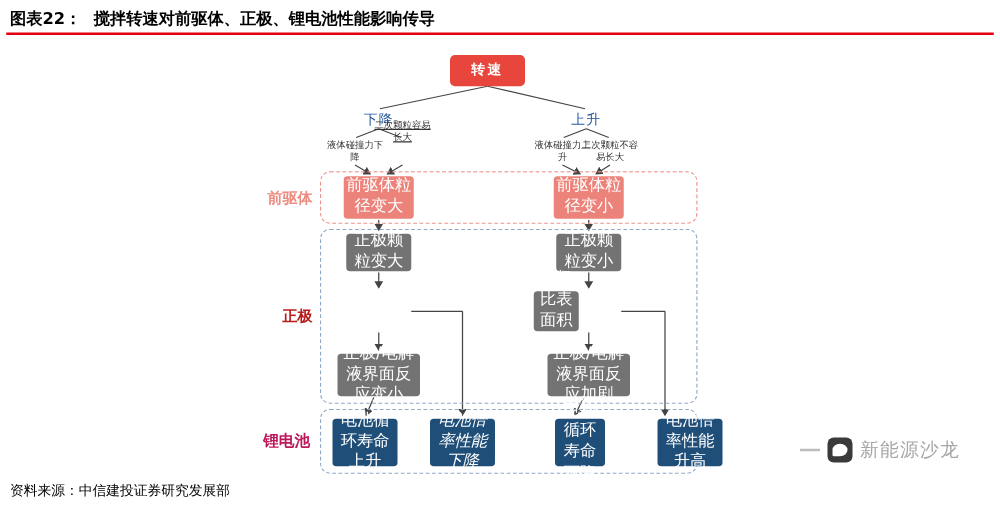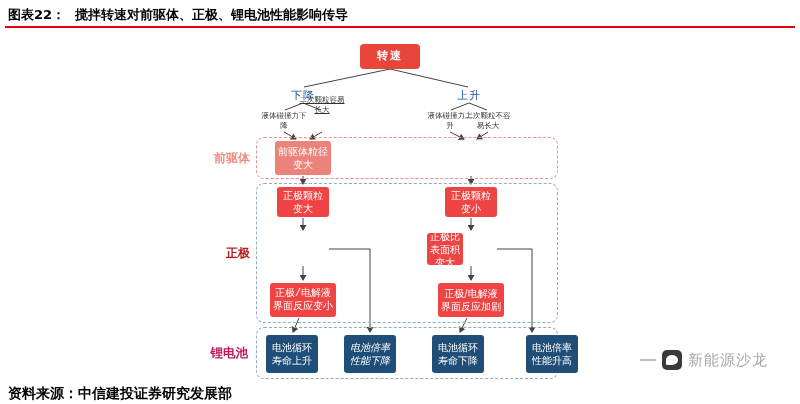--- a/index.html
+++ b/index.html
@@ -10,26 +10,26 @@
   .title-row{position:absolute;left:8px;top:6px;font-size:13px;font-weight:bold;white-space:nowrap;}
   .title-row .fig-label{margin-right:10px;}
   .red-rule{position:absolute;left:5px;top:26px;width:790px;height:2px;background:#e3000f;}
 
   
   svg.connectors{position:absolute;left:0;top:0;width:800px;height:404px;pointer-events:none;}
   svg.connectors line{stroke:#444;stroke-width:1;}
 
   
   .node{position:absolute;display:flex;align-items:center;justify-content:center;
-        text-align:center;color:#fff;border-radius:3px;font-size:10px;line-height:1.3;
+        text-align:center;color:#fff;border-radius:3px;font-size:13px;line-height:1.3;
         padding:1px 2px;box-sizing:border-box;word-break:break-all;}
   .n-root{left:360px;top:44px;width:60px;height:25px;background:#e8453c;border-radius:4px;
           font-size:11px;font-weight:bold;letter-spacing:2px;}
   .salmon{background:#ec837a;}
-  .steel{background:#ef4444;}
+  .steel{background:#737373;}
   .navy{background:#1f4e79;}
 
   .branch-label{position:absolute;width:40px;text-align:center;font-size:11px;font-weight:normal;
                 color:#2457a0;letter-spacing:1px;}
   .bl-left{left:283px;top:88px;}
   .bl-right{left:449px;top:88px;}
 
   .note{position:absolute;width:46px;font-size:7.5px;line-height:1.3;color:#333;text-align:center;}
   .note1l{left:261px;top:111px;}
   .note2l{left:299px;top:95px;text-decoration:underline;}
@@ -45,31 +45,31 @@
   .group-label{position:absolute;width:62px;text-align:right;font-weight:bold;font-size:12px;}
   .gl-precursor{left:188px;top:150px;color:#ec8d82;}
   .gl-cathode{left:188px;top:245px;color:#b91c1c;}
   .gl-battery{left:186px;top:345px;color:#be185d;font-size:12.5px;}
 
   
   .p-left {left:275px;top:141px;width:56px;height:34px;}
   .p-right{left:443px;top:141px;width:56px;height:34px;}
   .c-l1{left:277px;top:187px;width:52px;height:30px;}
   .c-l2{left:277px;top:233px;width:52px;height:32px;}
-  .c-l3{left:270px;top:283px;width:66px;height:34px;font-family:Liberation Mono, monospace;}
+  .c-l3{left:270px;top:283px;width:66px;height:34px;}
   .c-r1{left:445px;top:187px;width:52px;height:30px;}
   .c-r2{left:427px;top:233px;width:36px;height:32px;}
   .c-r3{left:438px;top:283px;width:66px;height:34px;}
   .b-l1{left:266px;top:335px;width:52px;height:38px;}
   .b-l2{left:344px;top:335px;width:52px;height:38px;font-style:italic;}
-  .b-r1{left:432px;top:335px;width:52px;height:38px;}
+  .b-r1{left:444px;top:335px;width:40px;height:38px;}
   .b-r2{left:526px;top:335px;width:52px;height:38px;}
 
   
-  .source-note{position:absolute;left:8px;top:385px;font-size:14px;font-weight:bold;}
+  .source-note{position:absolute;left:8px;top:385px;font-size:11px;font-weight:normal;}
   .watermark{position:absolute;left:640px;top:350px;display:flex;align-items:center;gap:6px;}
   .wm-divider{width:16px;height:2px;background:#bdbdbd;}
   .wm-icon{width:20px;height:20px;border-radius:5px;background:#3a3a3a;position:relative;flex:0 0 auto;}
   .wm-icon::after{content:"";position:absolute;left:4px;top:5px;width:12px;height:10px;
                   background:#fff;border-radius:50% 50% 50% 10%;}
   .wm-text{font-size:15px;color:#a6a6a6;letter-spacing:1px;white-space:nowrap;}
 </style>
 </head>
 <body>
 
@@ -121,20 +121,21 @@
 
   <div class="group g-precursor"></div>
   <div class="group g-cathode"></div>
   <div class="group g-battery"></div>
 
   <div class="group-label gl-precursor">前驱体</div>
   <div class="group-label gl-cathode">正极</div>
   <div class="group-label gl-battery">锂电池</div>
 
   <div class="node salmon p-left">前驱体粒径变大</div>
+  <div class="node salmon p-right">前驱体粒径变小</div>
 
   <div class="node steel c-l1">正极颗粒变大</div>
   <div class="node steel c-l3">正极/电解液界面反应变小</div>
 
   <div class="node steel c-r1">正极颗粒变小</div>
   <div class="node steel c-r2">正极比表面积变大</div>
   <div class="node navy b-l1">电池循环寿命上升</div>
 
   <div class="node steel c-r3">正极/电解液界面反应加剧</div>
   <div class="node navy b-l2">电池倍率性能下降</div>

